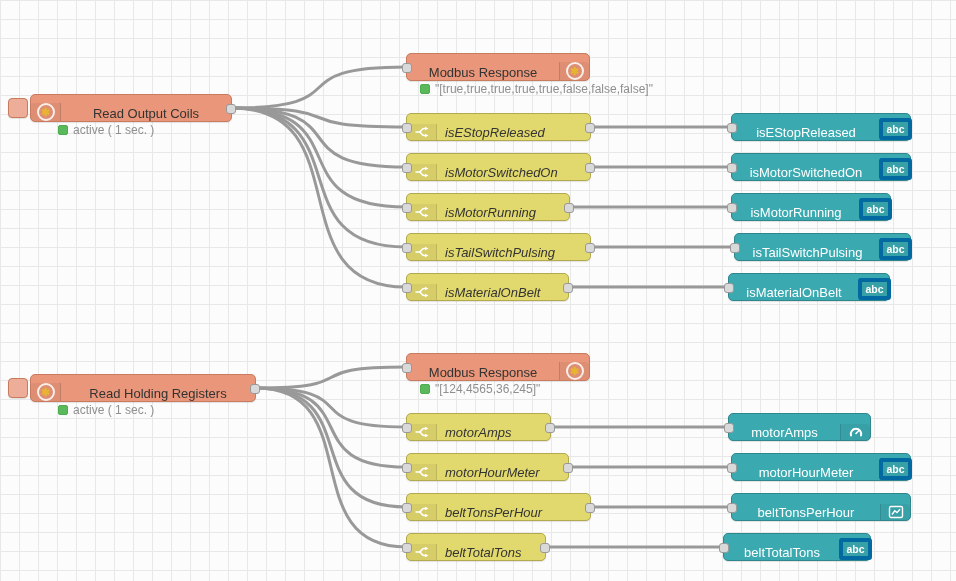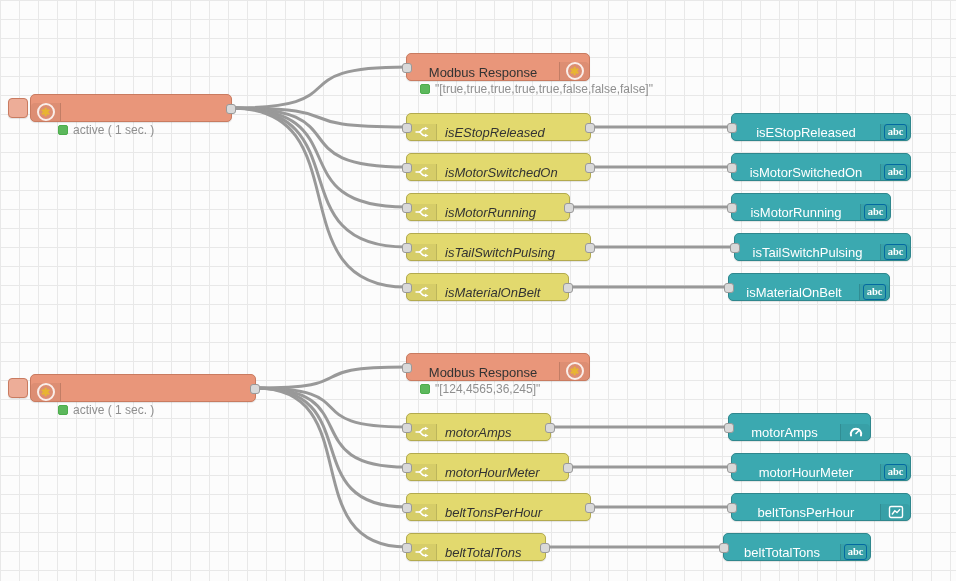--- a/index.html
+++ b/index.html
@@ -37,21 +37,21 @@
   }
   .port-left{left:-5px;}
   .port-right{right:-5px;}
   .modbus-glyph{
     width:18px;height:18px;border-radius:50%;border:2px solid rgba(255,255,255,0.85);
     color:#E8B531;display:flex;align-items:center;justify-content:center;
     font-size:11px;font-weight:bold;box-sizing:border-box;line-height:1;
   }
   .status{position:absolute;display:flex;align-items:center;gap:5px;z-index:2;font-size:12px;color:#8f8f8f;white-space:nowrap;}
   .status-dot{width:10px;height:10px;border-radius:2px;background:#5cb85c;border:1px solid #4cae4c;box-sizing:border-box;flex:0 0 10px;}
-  .abc-badge{border:1px solid #0369a1;border-radius:3px;padding:0 3px;font-size:10.5px;font-weight:bold;line-height:14px;color:#fff;font-family:Liberation Serif, serif;}
+  .abc-badge{border:4px solid #0369a1;border-radius:3px;padding:0 3px;font-size:10.5px;font-weight:bold;line-height:14px;color:#fff;}
 </style>
 </head>
 <body>
 
 <div class="canvas">
 
   <svg class="wires" width="956" height="581">
     <g stroke="#999999" stroke-width="3" fill="none" stroke-linecap="round">
 
       <path d="M232 108 C362 108 276 67 406 67"></path>
@@ -79,20 +79,21 @@
       <path d="M546 547 L723 547"></path>
     </g>
   </svg>
 
   <div class="mini-node" style="left:8px;top:98px;"></div>
 
   <div class="node salmon" style="left:30px;top:94px;width:202px;">
     <span class="icon-box icon-left">
         <span class="modbus-glyph">✱</span>
       </span>
+    <span class="label center">Read Output Coils</span>
     <span class="port port-right"></span>
   </div>
   <div class="status" style="left:58px;top:123px;">
     <span class="status-dot"></span>
     <span>active ( 1 sec. )</span>
   </div>
 
   <div class="node salmon" style="left:406px;top:53px;width:184px;">
     <span class="port port-left"></span>
     <span class="label center">Modbus Response</span>
@@ -216,20 +217,21 @@
         <span class="abc-badge">abc</span>
       </span>
   </div>
 
   <div class="mini-node" style="left:8px;top:378px;"></div>
 
   <div class="node salmon" style="left:30px;top:374px;width:226px;">
     <span class="icon-box icon-left">
         <span class="modbus-glyph">✱</span>
       </span>
+    <span class="label center">Read Holding Registers</span>
     <span class="port port-right"></span>
   </div>
   <div class="status" style="left:58px;top:403px;">
     <span class="status-dot"></span>
     <span>active ( 1 sec. )</span>
   </div>
 
   <div class="node salmon" style="left:406px;top:353px;width:184px;">
     <span class="port port-left"></span>
     <span class="label center">Modbus Response</span>

